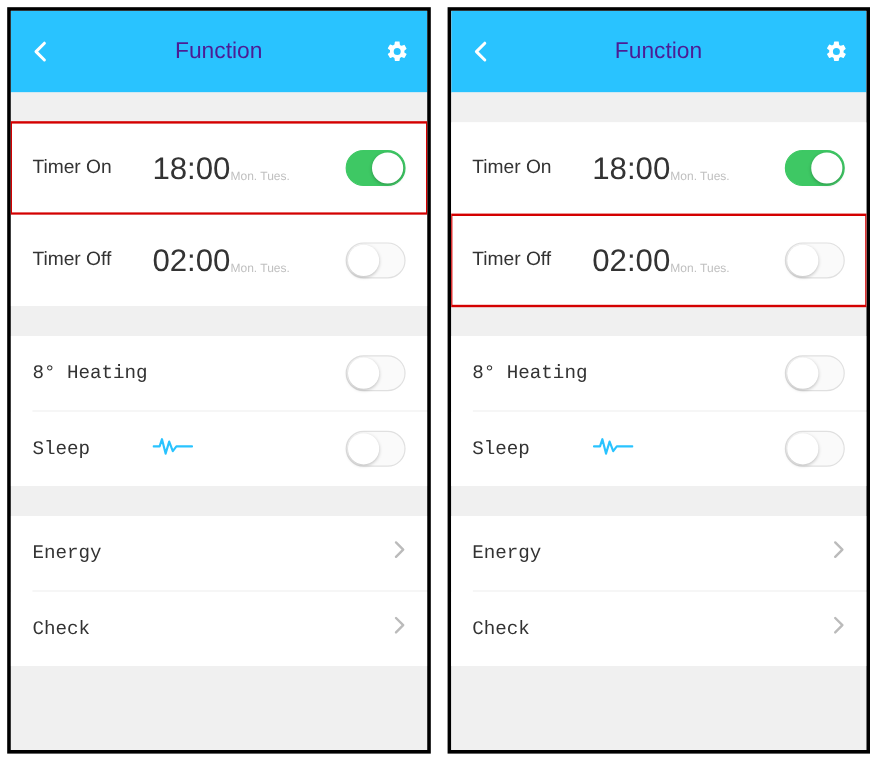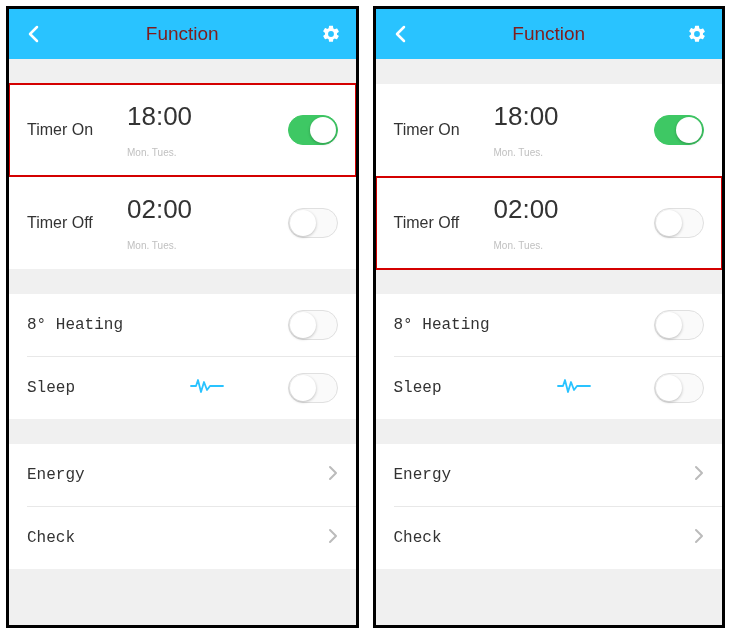--- a/index.html
+++ b/index.html
@@ -15,25 +15,25 @@
   .phone {
     flex: 1;
     border: 3px solid #000;
     background: #f0f0f0;
     display: flex;
     flex-direction: column;
     overflow: hidden;
   }
   .header {
     background: #29c3ff;
-    height: 50px;
+    height: 68px;
     display: flex;
     align-items: center;
     padding: 0 14px;
-    color: #7f1d1d;
+    color: #4c1d95;
   }
   .header-title {
     flex: 1;
     text-align: center;
     font-size: 19px;
     font-weight: 500;
   }
   .back-icon, .gear-icon {
     width: 22px;
     height: 22px;
@@ -45,38 +45,37 @@
     flex: 1;
     background: #f0f0f0;
     overflow-y: auto;
   }
   .group {
     background: #fff;
     margin-top: 25px;
   }
   .group.first { margin-top: 25px; }
   .row {
-    height: 92px;
+    height: 76px;
     display: flex;
     align-items: center;
     padding: 0 18px;
     background: #fff;
     position: relative;
   }
   .row.short { height: 62px; font-family: Liberation Mono, monospace; }
   .row-label {
     font-size: 16px;
     color: #333;
     width: 100px;
     flex-shrink: 0;
   }
   .row-center {
     flex: 1;
     display: flex;
-    flex-direction: column;
     align-items: flex-start;
   }
   .time-value {
     font-size: 26px;
     font-weight: 300;
     color: #333;
     line-height: 1.1;
   }
   .days-sub {
     font-size: 10px;

